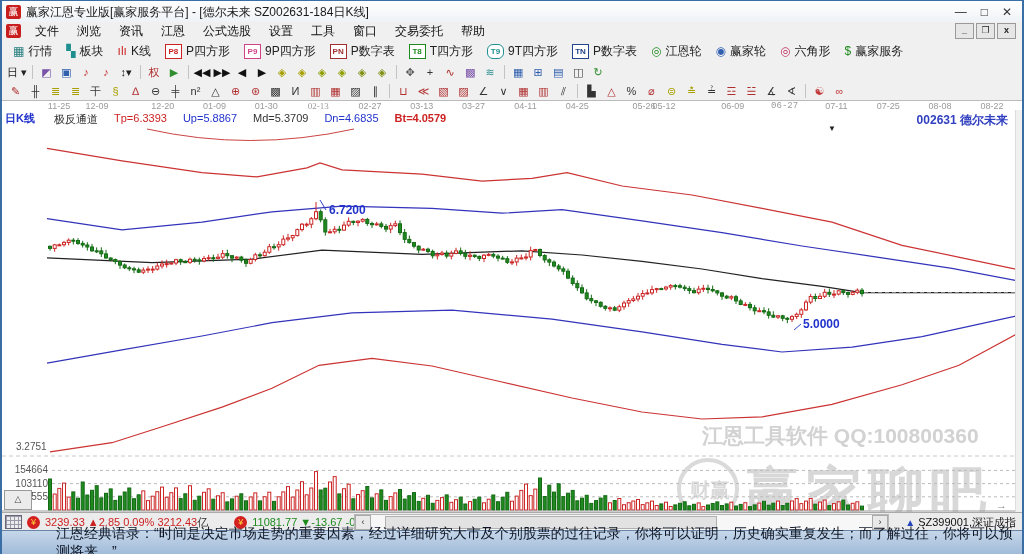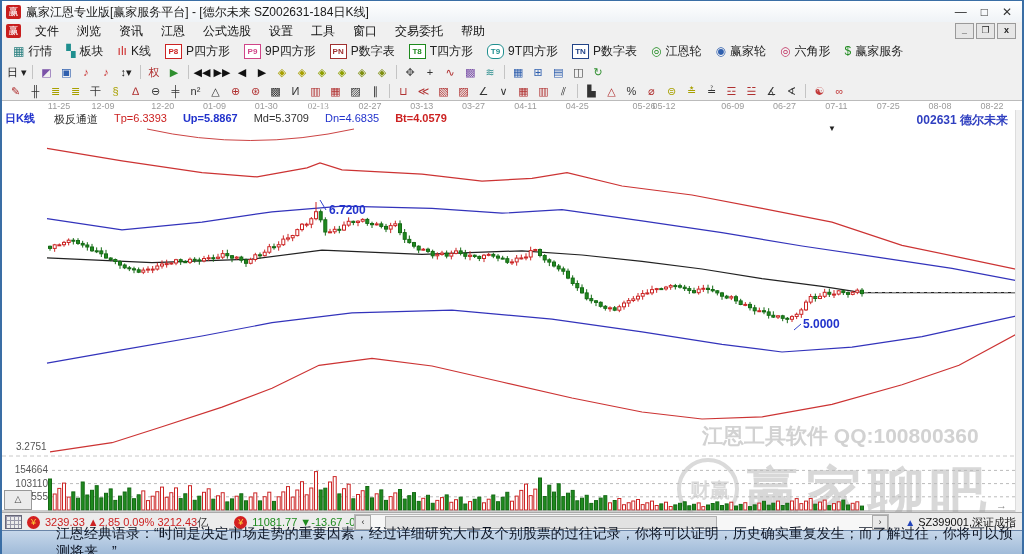--- a/index.html
+++ b/index.html
@@ -211,34 +211,34 @@
       <span class="ibox" style="color: rgb(176, 48, 48);">☱</span>
       <span class="ibox" style="color: rgb(51, 51, 51);">∡</span>
       <span class="ibox" style="color: rgb(51, 51, 51);">∢</span>
       <span class="isep"></span>
       <span class="ibox" style="color: rgb(194, 58, 58);">☯</span>
       <span class="ibox" style="color: rgb(194, 58, 58);">∞</span>
     </div>
 
   <div class="row" id="dateaxis">
       <span class="dlabel" style="left: 57px;">11-25</span>
-      <span class="dlabel" style="left: 101px;">12-09</span>
+      <span class="dlabel" style="left: 95px;">12-09</span>
       <span class="dlabel" style="left: 160.66px;">12-20</span>
       <span class="dlabel" style="left: 212.49px;">01-09</span>
       <span class="dlabel" style="left: 264.32px;">01-30</span>
       <span class="dlabel" style="left: 316.15px; font-family: Liberation Serif, serif;">02-13</span>
       <span class="dlabel" style="left: 367.98px;">02-27</span>
       <span class="dlabel" style="left: 419.81px;">03-13</span>
       <span class="dlabel" style="left: 471.64px;">03-27</span>
       <span class="dlabel" style="left: 523.47px;">04-11</span>
       <span class="dlabel" style="left: 575.3px;">04-25</span>
       <span class="dlabel" style="left: 627.13px; margin-left: 35px;">05-12</span>
       <span class="dlabel" style="left: 642px;">05-26</span>
       <span class="dlabel" style="left: 730.79px;">06-09</span>
-      <span class="dlabel" style="left: 782.62px;">06-27</span>
+      <span class="dlabel" style="left: 782.62px; font-family: Liberation Mono, monospace;">06-27</span>
       <span class="dlabel" style="left: 834.45px;">07-11</span>
       <span class="dlabel" style="left: 886.28px;">07-25</span>
       <span class="dlabel" style="left: 938.11px;">08-08</span>
       <span class="dlabel" style="left: 989.94px;">08-22</span>
     </div>
 
   <div id="chartwrap">
     <svg id="chart" width="1016" height="402" viewBox="0 110 1016 402" xmlns="http://www.w3.org/2000/svg">
         <text x="700" y="443" fill="#d2d2d2" font-size="21" font-weight="bold">江恩工具软件  QQ:100800360</text>
         <circle cx="706" cy="489" r="29" fill="none" stroke="#dadada" stroke-width="4"></circle>
@@ -796,21 +796,21 @@
         <text x="994" y="509" fill="#888" font-size="11">→</text>
         <line x1="0" y1="511" x2="1016" y2="511" stroke="#999"></line>
       </svg>
   </div>
   <div id="rightstrip"></div>
 
   <div id="klabel">日K线</div>
   <div id="legend">
       <span style="color: rgb(51, 51, 51);">极反通道</span>
       <span style="color: rgb(204, 34, 34);">Tp=6.3393</span>
-      <span style="color: rgb(34, 51, 204); font-weight: bold;">Up=5.8867</span>
+      <span style="color: rgb(34, 51, 204);">Up=5.8867</span>
       <span style="color: rgb(51, 51, 51);">Md=5.3709</span>
       <span style="color: rgb(34, 51, 204);">Dn=4.6835</span>
       <span style="color: rgb(204, 34, 34); font-weight: bold;">Bt=4.0579</span>
     </div>
   <div id="stocklabel">002631 德尔未来</div>
   <div id="volbtn">△</div>
 
   <div class="row" id="statusbar">
     <span class="grid-ic"></span>
     <span class="coin">¥</span>

